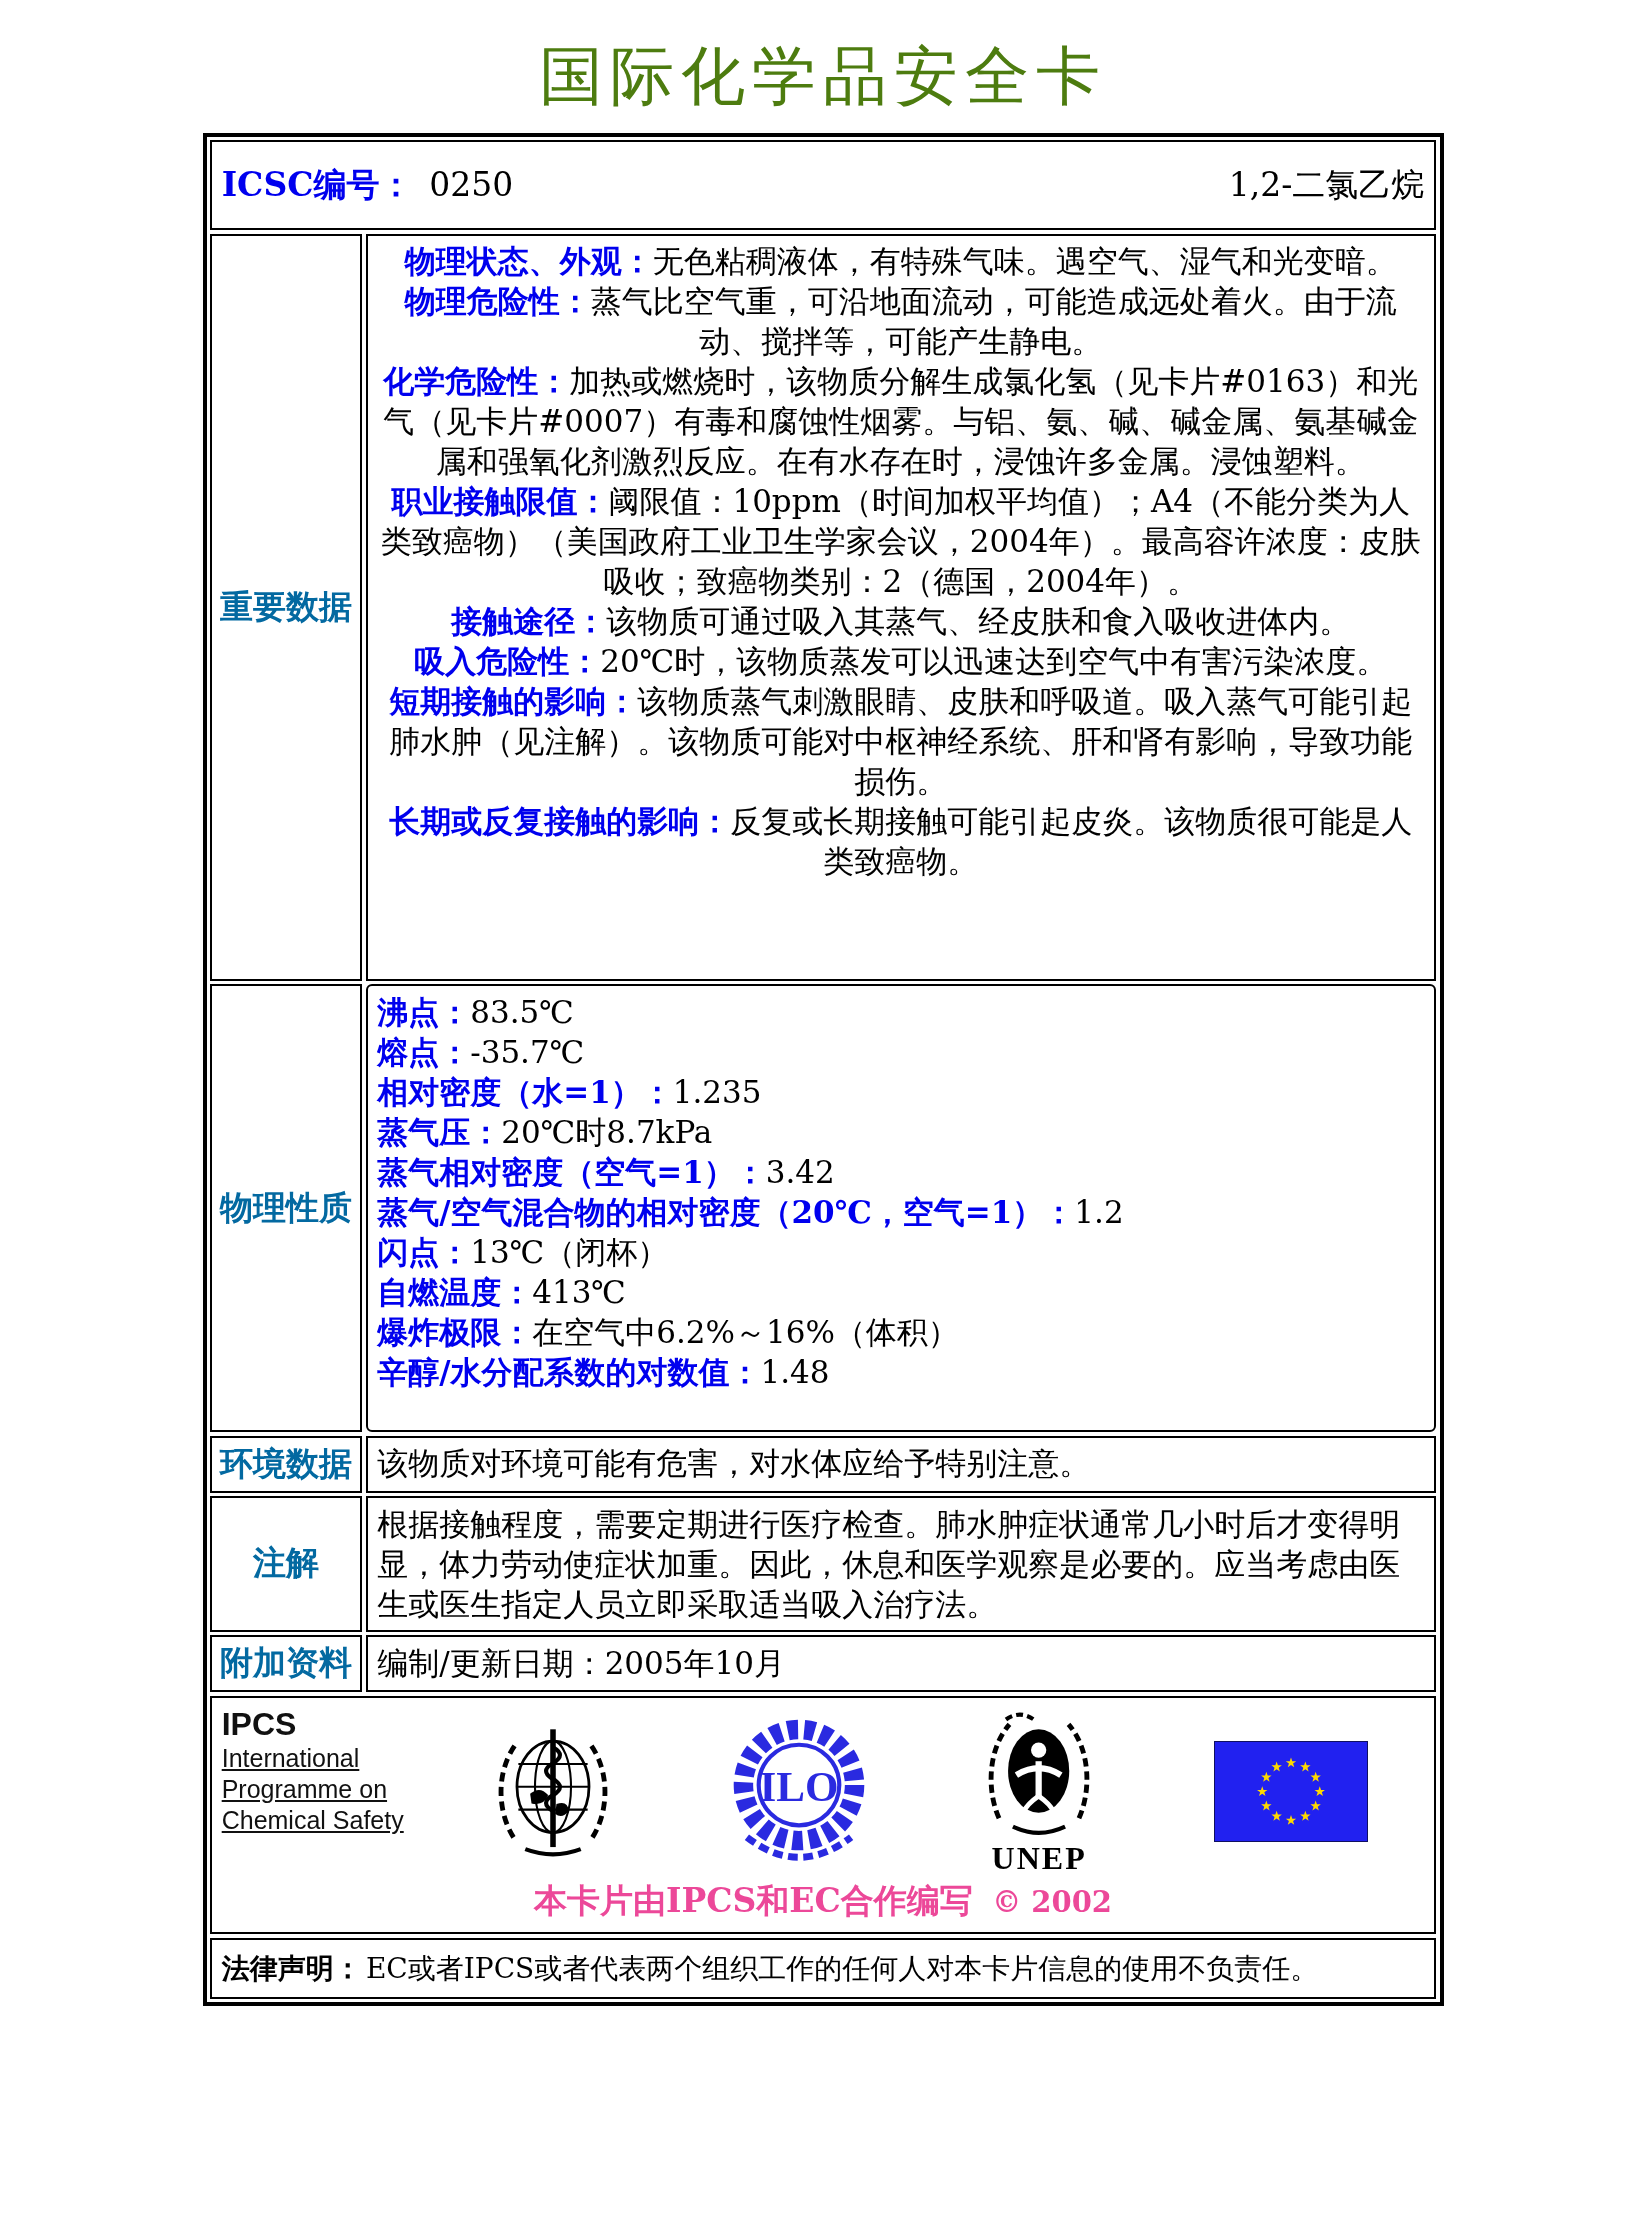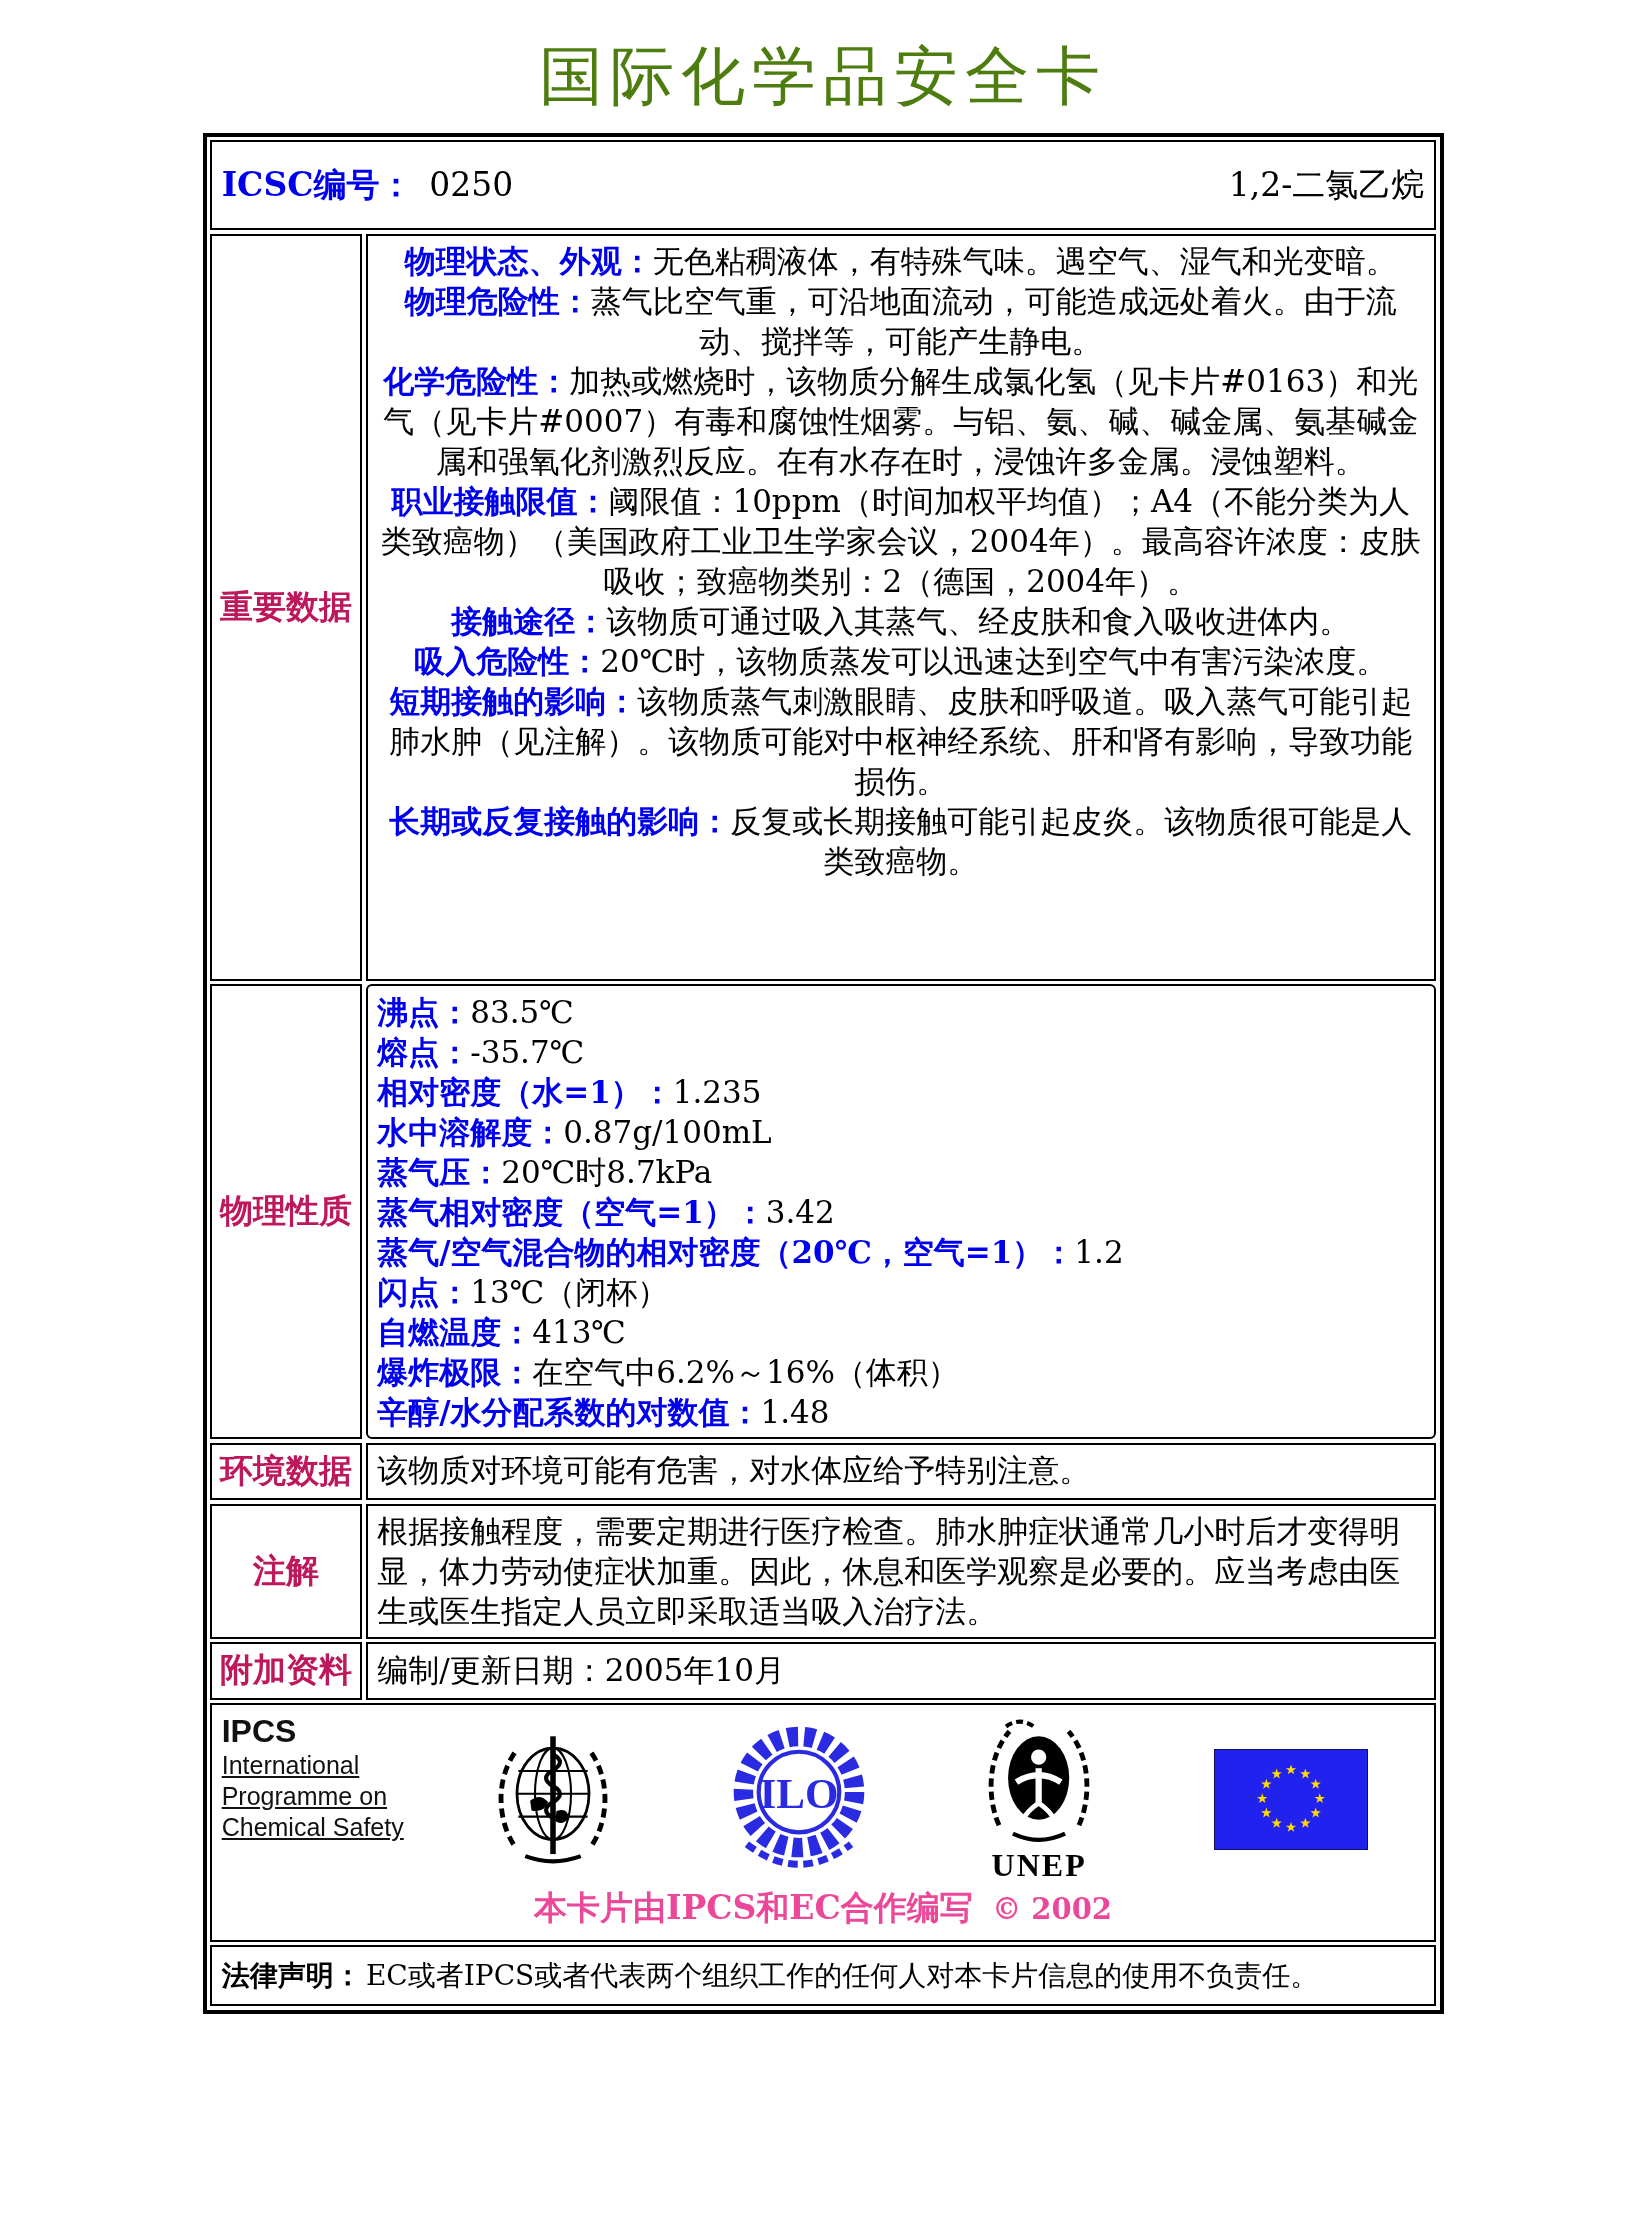--- a/index.html
+++ b/index.html
@@ -20,21 +20,21 @@
     border:4.2px solid #000;
     padding:3.5px;
     background:#fff;
   }
   .row { display:flex; gap:3.5px; margin-bottom:3.5px; }
   .row:last-child { margin-bottom:0; }
   .cell { border:2.1px solid #000; background:#fff; }
   .label-cell {
     flex:0 0 152px;
     display:flex; align-items:center; justify-content:center;
-    color:#be185d; font-weight:bold; font-size:33px;
+    color:#0369a1; font-weight:bold; font-size:33px;
     text-align:center; padding:4.2px 2.8px;
   }
   .content-cell {
     flex:1 1 auto;
     padding:5.6px 9.7px;
     font-size:31px; line-height:40px;
   }
   .header-cell {
     flex:1 1 auto; height:90px;
     display:flex; align-items:center; justify-content:space-between;
@@ -114,21 +114,20 @@
       <div class="item"><span class="blue-label">长期或反复接触的影响：</span><span>反复或长期接触可能引起皮炎。该物质很可能是人类致癌物。</span></div>
     </div>
   </div>
 
   <div class="row">
     <div class="cell label-cell">物理性质</div>
     <div class="cell content-cell physical-cell">
       <div class="item"><span class="blue-label">沸点：</span><span>83.5℃</span></div>
       <div class="item"><span class="blue-label">熔点：</span><span>-35.7℃</span></div>
       <div class="item"><span class="blue-label">相对密度（水=1）：</span><span>1.235</span></div>
-      <div class="item"><span class="blue-label">水中溶解度：</span><span>0.87g/100mL</span></div>
       <div class="item"><span class="blue-label">蒸气压：</span><span>20℃时8.7kPa</span></div>
       <div class="item"><span class="blue-label">蒸气相对密度（空气=1）：</span><span>3.42</span></div>
       <div class="item"><span class="blue-label">蒸气/空气混合物的相对密度（20℃，空气=1）：</span><span>1.2</span></div>
       <div class="item"><span class="blue-label">闪点：</span><span>13℃（闭杯）</span></div>
       <div class="item"><span class="blue-label">自燃温度：</span><span>413℃</span></div>
       <div class="item"><span class="blue-label">爆炸极限：</span><span>在空气中6.2%～16%（体积）</span></div>
       <div class="item"><span class="blue-label">辛醇/水分配系数的对数值：</span><span>1.48</span></div>
     </div>
   </div>
 

